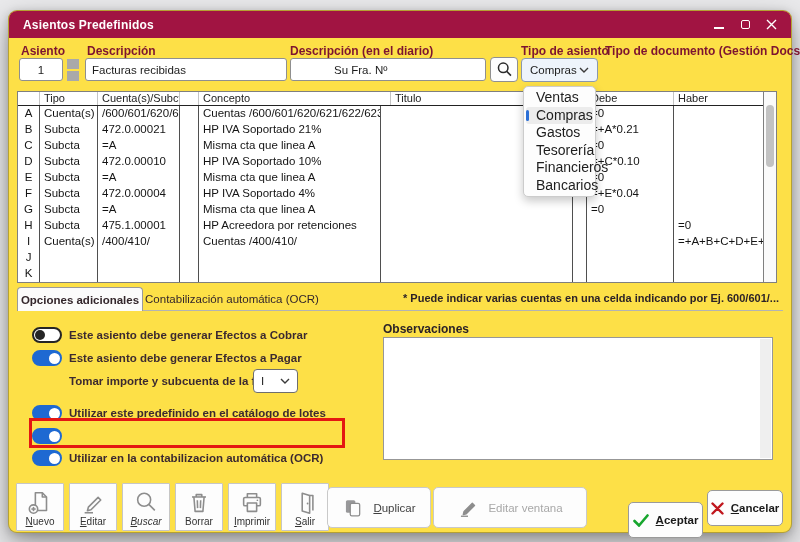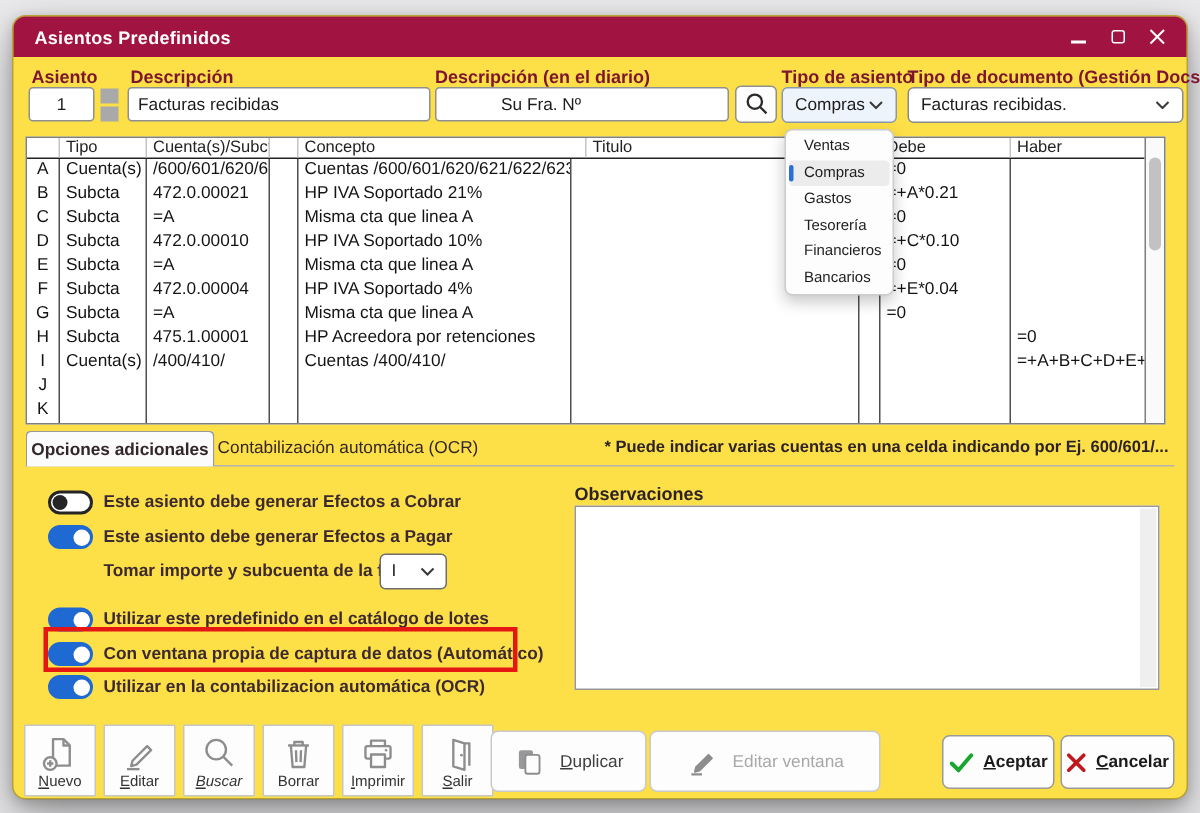--- a/index.html
+++ b/index.html
@@ -44,21 +44,21 @@
   .c3 { width:182px; } .c4 { width:192px; } .g2c { width:14px; }
   .c5 { width:87px; } .c6 { width:90px; }
   .g-scroll { position:absolute; right:0; top:0; bottom:0; width:13px; background:#fafafa;
               border-left:1px solid #7f7f7f; }
   .g-thumb { position:absolute; left:2px; top:13px; width:8px; height:62px; background:#c2c2c2; border-radius:4px; }
 
   
   .dropdown { position:absolute; left:514px; top:75px; width:73px; background:#fdfdfd;
               border:1px solid #cccccc; border-radius:5px; box-shadow:0 4px 10px rgba(0,0,0,.22);
               z-index:30; padding:2px 0; }
-  .dd-item { height:17.5px; line-height:17.5px; font-size:10px; color:#1d1d1d; padding-left:10px;
+  .dd-item { height:17.5px; line-height:17.5px; font-size:14px; color:#1d1d1d; padding-left:10px;
              position:relative; margin:0 2px; border-radius:3px; }
   .dd-item.selected { background:#ececec; }
   .dd-item.selected::before { content:""; position:absolute; left:0; top:3px; bottom:3px; width:3px;
                               border-radius:2px; background:#2b6fd6; }
 
   
   .tab-line { position:absolute; left:8px; right:8px; top:299px; height:1px; background:#b3b3b3; }
   .tab-active { position:absolute; left:8px; top:276px; width:126px; height:24px; background:#fbfbfb;
                 border:1px solid #9a9a9a; border-bottom:none; border-radius:4px 4px 0 0; z-index:2;
                 font-size:11.5px; font-weight:bold; color:#33262b; display:flex; align-items:center; justify-content:center; }
@@ -142,28 +142,20 @@
   <div class="combo" style="left:512px; top:47px; width:77px; background:#eef4fb; border-color:#8a98ad;">
     <span>Compras</span>
     <span class="chev">
         <svg width="10" height="6" viewBox="0 0 10 6">
           <polyline points="1,1 5,5 9,1" fill="none" stroke="#3a3a3a" stroke-width="1.4"></polyline>
         </svg>
       </span>
   </div>
 
   <span class="flabel" style="left:596px; top:33px;">Tipo de documento (Gestión Docs)</span>
-  <div class="combo" style="left:596px; top:47px; width:184px;">
-    <span>Facturas recibidas.</span>
-    <span class="chev">
-        <svg width="10" height="6" viewBox="0 0 10 6">
-          <polyline points="1,1 5,5 9,1" fill="none" stroke="#3a3a3a" stroke-width="1.4"></polyline>
-        </svg>
-      </span>
-  </div>
 
   <div class="grid">
     <div class="g-header">
       <div class="cell lc"></div>
       <div class="cell c1">Tipo</div>
       <div class="cell c2">Cuenta(s)/Subctas</div>
       <div class="cell g1c"></div>
       <div class="cell c4">Concepto</div>
       <div class="cell c3">Titulo</div>
       <div class="cell g2c"></div>
@@ -325,21 +317,20 @@
         <svg width="10" height="6" viewBox="0 0 10 6">
           <polyline points="1,1 5,5 9,1" fill="none" stroke="#3a3a3a" stroke-width="1.4"></polyline>
         </svg>
       </span>
   </div>
 
   <div class="tg on" style="left:23px; top:394px;"></div>
   <span class="tlabel" style="left:60px; top:396px;">Utilizar este predefinido en el catálogo de lotes</span>
 
   <div class="tg on" style="left:23px; top:417px;"></div>
-  <span class="tlabel" style="left:60px; top:419px;">Con ventana propia de captura de datos (Automático)</span>
   <div class="highlight-box"></div>
 
   <div class="tg on" style="left:23px; top:439px;"></div>
   <span class="tlabel" style="left:60px; top:441px;">Utilizar en la contabilizacion automática (OCR)</span>
 
   <span class="obs-label">Observaciones</span>
   <div class="obs-box">
     <textarea style=""></textarea>
     <div class="obs-scroll"></div>
   </div>
@@ -405,21 +396,21 @@
   </div>
 
   <div class="wbtn dis" style="left:424px; width:154px;">
     <svg width="22" height="22" viewBox="0 0 28 28" fill="none" stroke="#b5b5b5" stroke-width="1.7" stroke-linejoin="round">
       <path d="M9 18.5 L19.5 8 l2.8 2.8 L11.8 21.3 l-3.8 1 z" fill="#8d8d8d" stroke="#8d8d8d"></path>
         <line x1="5" y1="24.5" x2="14" y2="24.5" stroke="#8d8d8d"></line>
     </svg>
     <span><span class="u"></span><span>Editar ventana</span></span>
   </div>
 
-  <div class="abtn" style="left:619px; width:75px;">
+  <div class="abtn" style="left:619px; width:75px;margin-top:12px;">
     <svg width="16" height="13" viewBox="0 0 16 13">
         <path d="M1.5 7 l4.5 4.5 L14.5 1.5" stroke="#17a62e" stroke-width="2.6" fill="none" stroke-linecap="round"></path>
       </svg>
     <span><span class="u">A</span><span>ceptar</span></span>
   </div>
   <div class="abtn" style="left:698px; width:76px;">
     <svg width="13" height="13" viewBox="0 0 13 13">
         <path d="M1.5 1.5 L11.5 11.5 M11.5 1.5 L1.5 11.5" stroke="#c0161d" stroke-width="2.4" fill="none" stroke-linecap="round"></path>
       </svg>
     <span><span class="u">C</span><span>ancelar</span></span>

